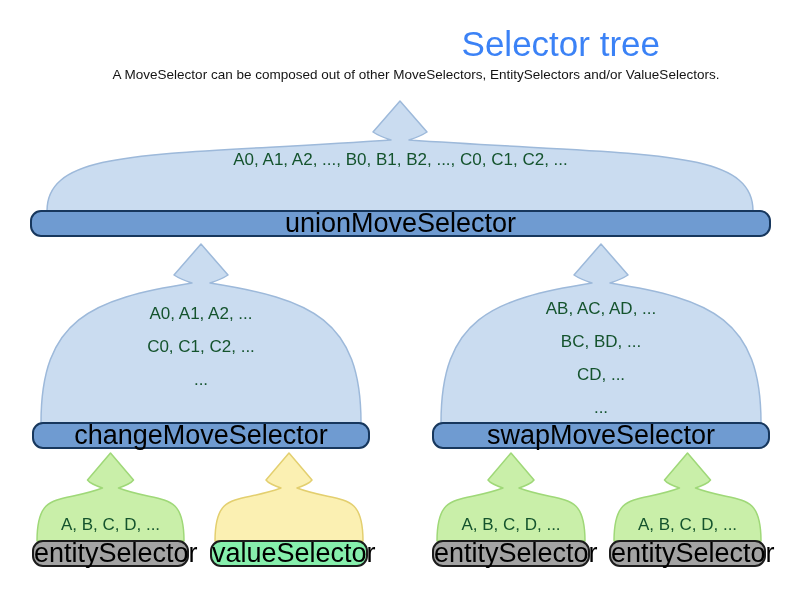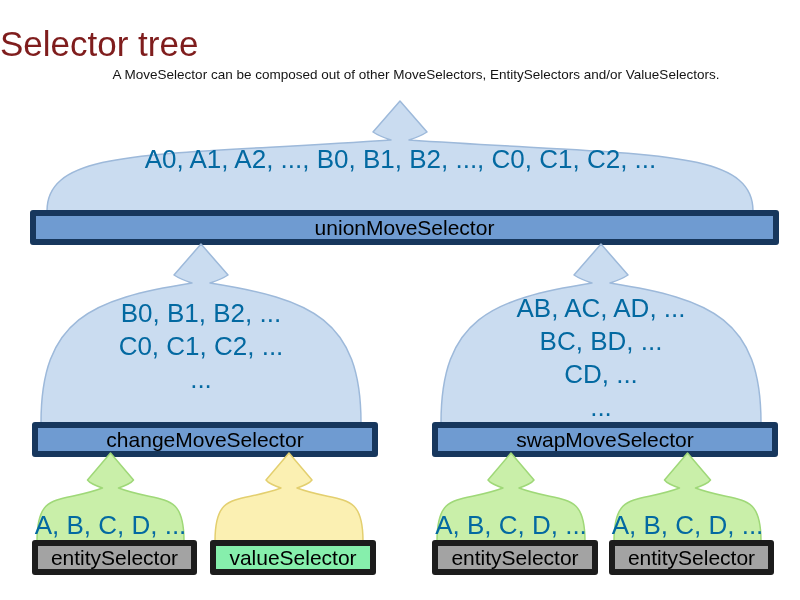--- a/index.html
+++ b/index.html
@@ -1,35 +1,35 @@
 <!DOCTYPE html>
 <html><head>
 <meta charset="utf-8">
 <style>
   html,body{margin:0;padding:0;background:#fff;}
   .canvas{
     position:relative;width:800px;height:600px;overflow:hidden;background:#ffffff;
     font-family:"Liberation Sans",sans-serif;color:#000;
   }
   .title{
-    position:absolute;left:0;top:24px;width:660px;text-align:left;
-    font-size:35px;line-height:40px;color:#7f1d1d;
+    position:absolute;left:0;top:24px;width:660px;text-align:right;
+    font-size:35px;line-height:40px;color:#3b82f6;
   }
   .subtitle{
     position:absolute;left:0;top:66px;width:800px;text-align:center;
     font-size:13.5px;line-height:18px;color:#141414;margin-left:16px;
   }
   svg.dome{position:absolute;overflow:visible;display:block;}
   .cloudtext{
-    position:absolute;text-align:center;font-size:26px;line-height:33px;color:#0369a1;
+    position:absolute;text-align:center;font-size:17px;line-height:33px;color:#14532d;
   }
   .cloudtext.single{line-height:28px;text-align:center;}
   .bar{
-    position:absolute;height:23px;border:6px solid #701a75;border-radius:3px;
-    text-align:center;font-size:21px;line-height:23px;color:#000;
+    position:absolute;height:23px;border:2px solid #701a75;border-radius:11px;
+    text-align:center;font-size:27px;line-height:23px;color:#000;
     box-sizing:content-box;
   }
   .bar.blue{background:#6f9bd1;border-color:#17375d;}
   .bar.green{background:#a3a3a3;border-color:#1c1c1c;}
   .bar.yellow{background:#86efac;border-color:#1c1c1c;}
 </style>
 </head>
 <body>
 
 <div class="canvas">
@@ -44,21 +44,21 @@
     <div>A0, A1, A2, ..., B0, B1, B2, ..., C0, C1, C2, ...</div>
   </div>
   <div class="bar blue" style="left:30px;top:210px;width:737px">
     <span>unionMoveSelector</span>
   </div>
 
   <svg class="dome" style="left:40px;top:243px" width="322" height="180" viewBox="0 0 322 180">
       <path d="M 1 180 C 1 75.6 51.5 56 152 40 C 146 38 140 36 134 32 L 161 1 L 188 32 C 182 36 176 38 170 40 C 270.5 56 321 75.6 321 180 Z" fill="#cadcf0" stroke="#9db9da" stroke-width="1.5" stroke-linejoin="round"></path>
     </svg>
   <div class="cloudtext" style="left:32px;top:297px;width:338px">
-    <div>B0, B1, B2, ...</div>
+    <div>A0, A1, A2, ...</div>
     <div>C0, C1, C2, ...</div>
     <div>...</div>
   </div>
   <div class="bar blue" style="left:32px;top:422px;width:334px">
     <span>changeMoveSelector</span>
   </div>
 
   <svg class="dome" style="left:440px;top:243px" width="322" height="180" viewBox="0 0 322 180">
       <path d="M 1 180 C 1 75.6 51.5 56 152 40 C 146 38 140 36 134 32 L 161 1 L 188 32 C 182 36 176 38 170 40 C 270.5 56 321 75.6 321 180 Z" fill="#cadcf0" stroke="#9db9da" stroke-width="1.5" stroke-linejoin="round"></path>
     </svg>

